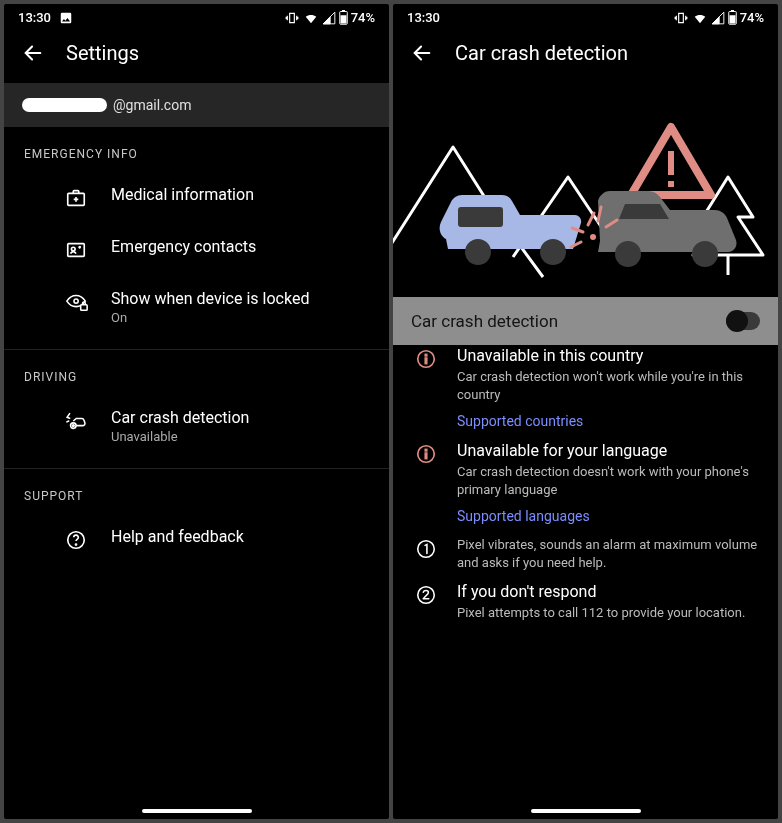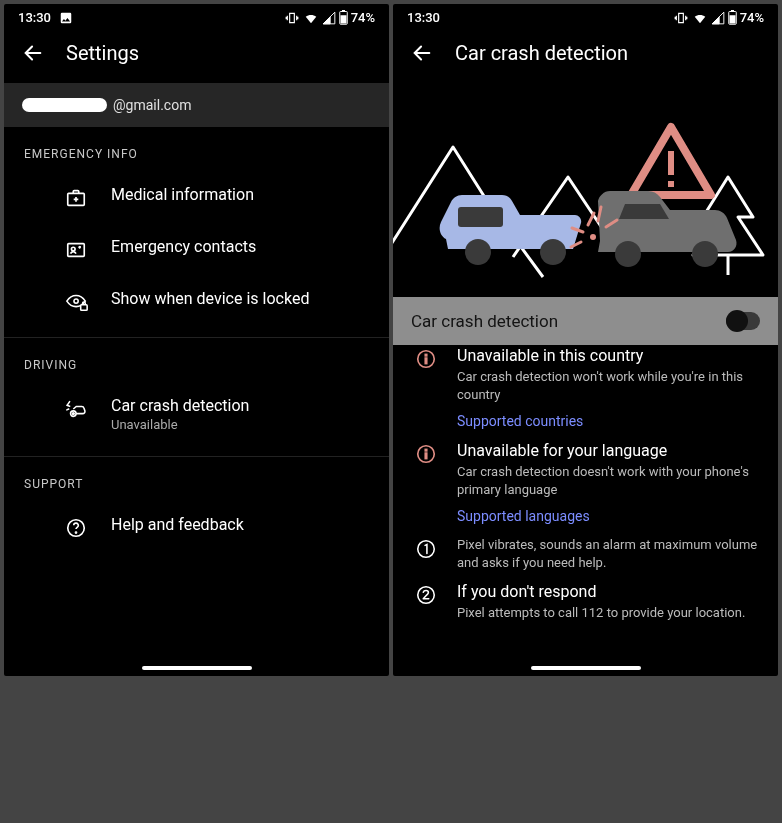--- a/index.html
+++ b/index.html
@@ -6,21 +6,21 @@
   body {
     background: #444;
     font-family: Roboto, "Segoe UI", Arial, sans-serif;
     display: flex;
     gap: 4px;
     justify-content: center;
     padding: 4px;
   }
   .phone {
     width: 387px;
-    height: 672px;
+    height: 815px;
     background: #000;
     position: relative;
     display: flex;
     flex-direction: column;
     border-radius: 2px;
     overflow: hidden;
   }
   .statusbar {
     display: flex;
     justify-content: space-between;
@@ -192,20 +192,21 @@
     <span class="icon-slot">
       <svg width="24" height="22" viewBox="0 0 26 22" fill="none" stroke="#fff" stroke-width="1.7">
           <path d="M2 10s4-6 10-6 10 6 10 6-4 6-10 6S2 10 2 10z"></path>
           <circle cx="12" cy="10" r="2.3"></circle>
           <rect x="17" y="14" width="7" height="6" rx="1" fill="#000"></rect>
           <path d="M19 14v-1.5a1.5 1.5 0 0 1 3 0V14"></path>
         </svg>
     </span>
     <div class="li-text">
       <div class="li-title">Show when device is locked</div>
+      <div class="li-sub">On</div>
     </div>
   </div>
 
   <div class="divider"></div>
   <div class="section-header">DRIVING</div>
 
   <div class="list-item">
     <span class="icon-slot">
       <svg width="24" height="22" viewBox="0 0 26 22" fill="none" stroke="#fff" stroke-width="1.7">
           <circle cx="9" cy="16" r="3"></circle>

